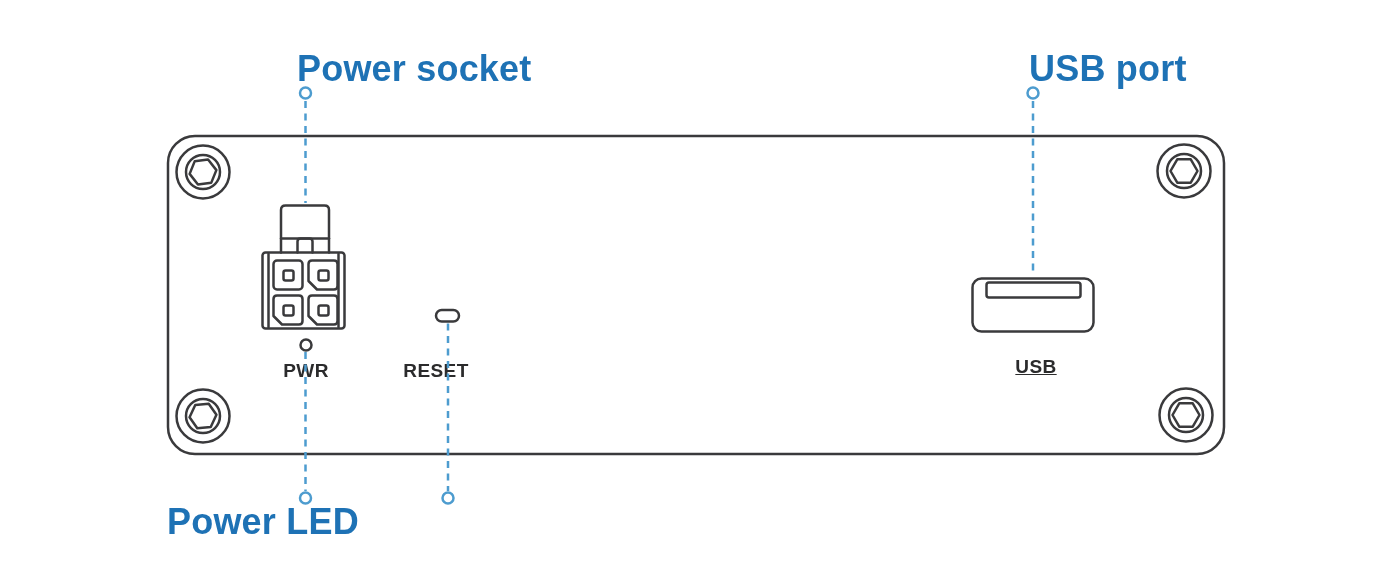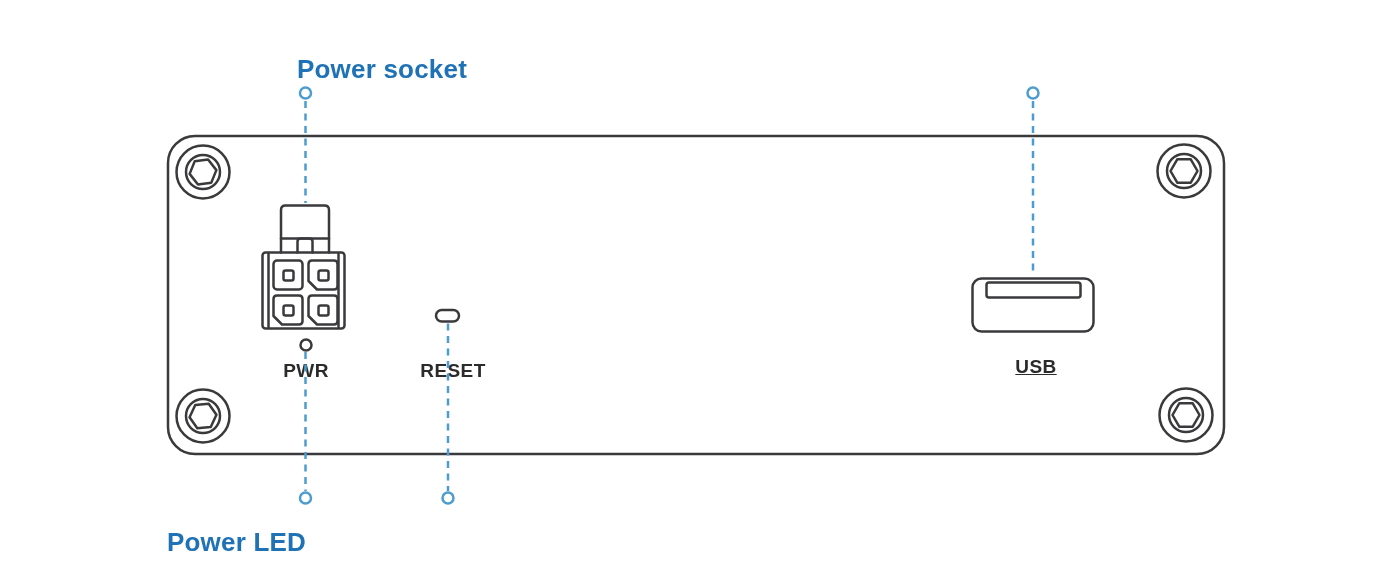--- a/index.html
+++ b/index.html
@@ -16,41 +16,41 @@
     background:var(--background);
     overflow:hidden;
     font-family:"Liberation Sans","DejaVu Sans",sans-serif;
   }
   .art{position:absolute;left:0;top:0;pointer-events:none;}
   .dark{fill:none;stroke:var(--line-art);stroke-width:2.5;stroke-linejoin:round;stroke-linecap:round;}
   .blue{fill:none;stroke:var(--leader-line);stroke-width:2.5;}
   .dashed{stroke-dasharray:7 5.5;stroke-linecap:butt;}
   .callout{
     position:absolute;
-    font-size:26px;font-weight:700;line-height:30px;
+    font-size:36px;font-weight:700;line-height:30px;
     color:var(--callout-text);
     white-space:nowrap;
     letter-spacing:.2px;
   }
   .portlabel{
     position:absolute;
     font-size:19px;font-weight:700;line-height:22px;
     color:var(--panel-label-text);
     white-space:nowrap;
     letter-spacing:.4px;
     transform:translateX(-50%);
   }
 </style>
 </head>
 <body>
 
 <div class="stage">
 
   <div class="portlabel" style="left:306px;top:360px;">PWR</div>
-  <div class="portlabel" style="left:453px;top:360px;">RESET</div>
+  <div class="portlabel" style="left:436px;top:360px;">RESET</div>
   <div class="portlabel" style="left:1036px;top:356px;text-decoration:underline;">USB</div>
 
   <svg class="art" width="1394" height="581" viewBox="0 0 1394 581">
 
     <rect class="dark" x="168" y="136" width="1056" height="318" rx="27"></rect>
 
     <g>
       <circle class="dark" cx="203" cy="172" r="26.5"></circle>
       <circle class="dark" cx="203" cy="172" r="17"></circle>
       <path class="dark" transform="rotate(-8 203 172)" d="M216.5 172 L209.75 183.7 L196.25 183.7 L189.5 172 L196.25 160.3 L209.75 160.3 Z"></path>
@@ -113,14 +113,15 @@
       <path class="blue dashed" d="M305.5 352 V491"></path>
       <circle class="blue" cx="305.5" cy="498" r="5.5"></circle>
     </g>
     <g>
       <path class="blue dashed" d="M448 323.5 V491"></path>
       <circle class="blue" cx="448" cy="498" r="5.5"></circle>
     </g>
   </svg>
 
   <div class="callout" style="left:297px;top:54px;">Power socket</div>
-  <div class="callout" style="left:167px;top:507px;margin-top:20px;">Power LED</div>
+  <div class="callout" style="left:1029px;top:54px;">USB port</div>
+  <div class="callout" style="left:167px;top:507px;">Power LED</div>
 </div>
 
 </body></html>

